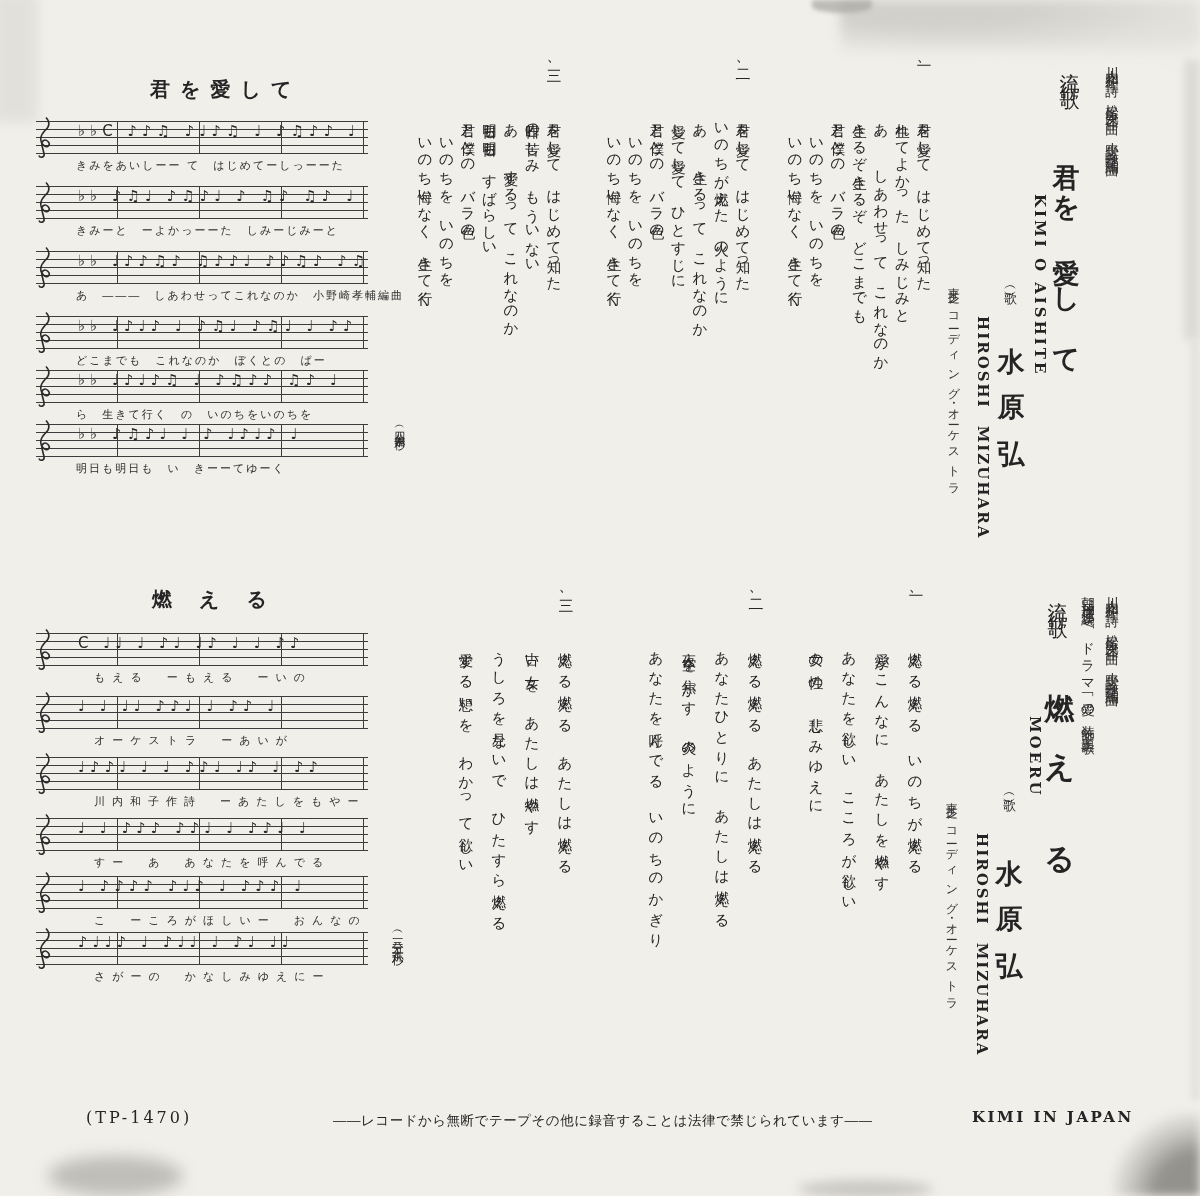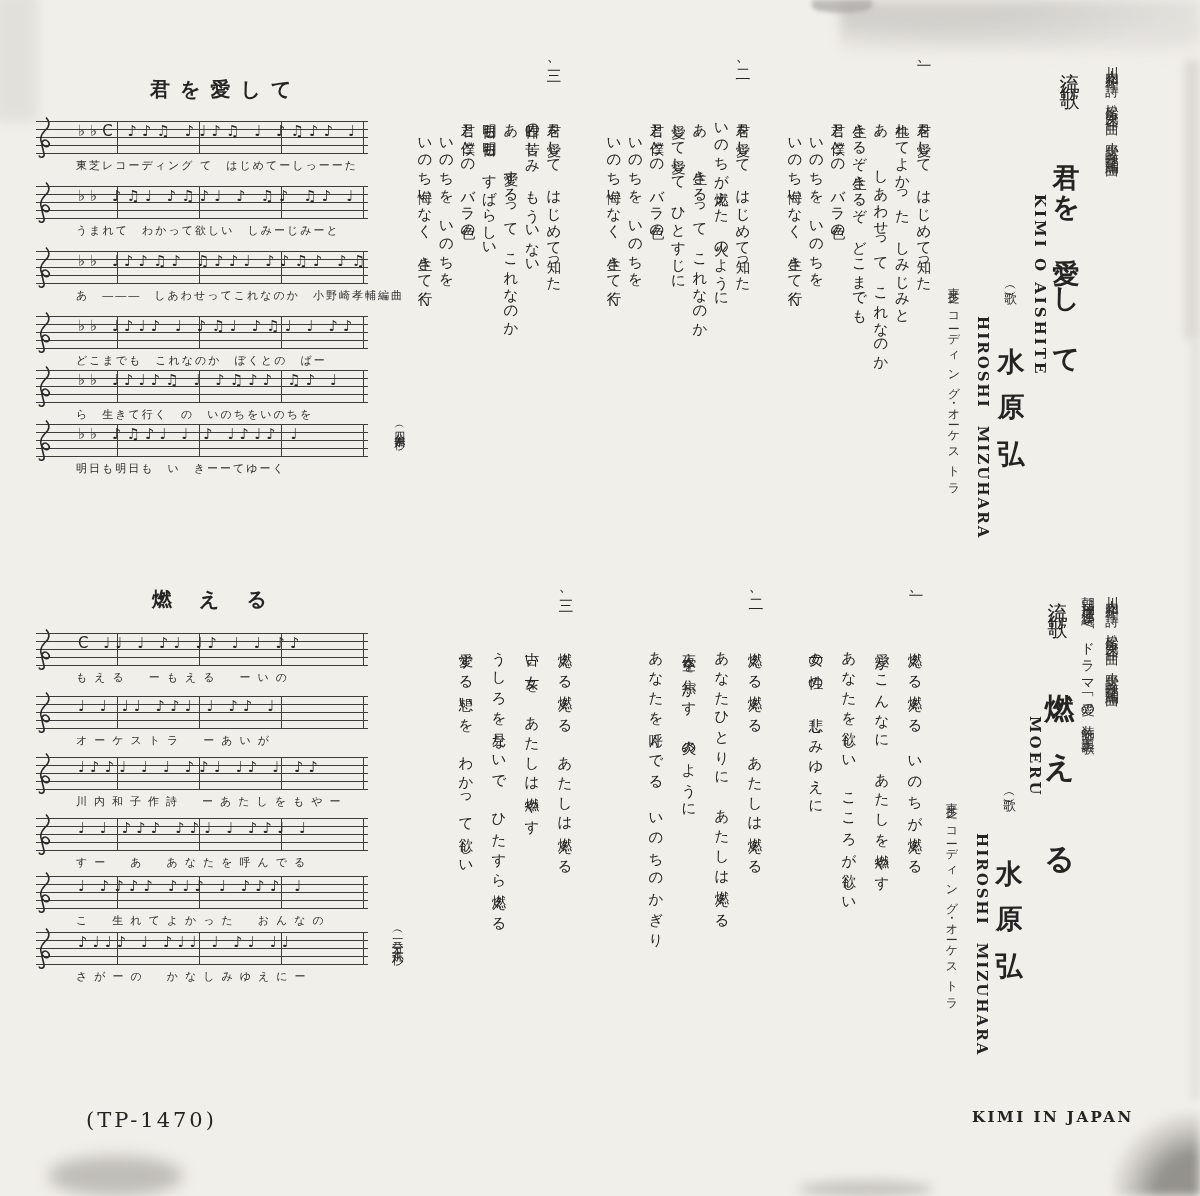--- a/index.html
+++ b/index.html
@@ -31,24 +31,24 @@
   .staff-row{position:absolute;left:36px;width:332px;height:52px;}
   .staff{position:absolute;left:0;top:0;width:332px;height:33px;
     background-image:
       repeating-linear-gradient(to right, transparent 0 81px, #3c3c3c 81px 82px),
       repeating-linear-gradient(to bottom, #3c3c3c 0 1px, transparent 1px 8px);}
   .clef{position:absolute;left:1px;top:-6px;width:16px;height:45px;}
   .notes{position:absolute;left:42px;top:1px;font-family:"DejaVu Sans","Liberation Sans",sans-serif;
     font-size:15px;letter-spacing:5px;white-space:nowrap;color:#262626;}
   .slyric{position:absolute;top:37px;left:40px;font-size:11px;white-space:nowrap;color:#2d2d2d;}
   .sl-k{letter-spacing:2px;}
-  .sl-m{letter-spacing:7px;}
+  .sl-m{letter-spacing:7px;margin-left:18px;}
   
   .footer-item{position:absolute;white-space:nowrap;}
-  .catalog{left:86px;top:1108px;font-size:21px;letter-spacing:3px;}
+  .catalog{left:86px;top:1108px;font-size:16px;letter-spacing:3px;}
   .notice{left:333px;top:1112px;font-size:13.5px;letter-spacing:0.5px;}
   .madein{left:972px;top:1108px;font-size:15px;letter-spacing:2.5px;font-weight:bold;}
   
   .k-credits{left:1104px;top:55px;}
   .k-genre{left:1058px;top:57px;}
   .k-title{left:1051px;top:144px;}
   .k-roman{left:1031px;top:194px;}
   .k-label{left:1002px;top:281px;}
   .k-singer{left:996px;top:326px;}
   .k-rsinger{left:974px;top:316px;}
@@ -151,30 +151,30 @@
 
   <div class="score-title st-k k-score-title">君を愛して</div>
 
   <div class="staff-row ks0">
     <div class="staff">
       <svg class="clef" viewBox="0 0 16 44">
           <path d="M9 2 C13 6 13 11 8 15 C3 20 2 26 7 30 C11 33 14 29 11 26 C8 23 4 25 5 30 L7 38 C8 42 3 43 2 40" fill="none" stroke="#2a2a2a" stroke-width="1.6"></path>
         </svg>
       <div class="notes">♭♭C ♪♪♫ ♪♩♪♫ ♩ ♪♫♪♪ ♩</div>
     </div>
-    <div class="slyric sl-k">東芝レコーディング て　はじめてーしっーーた</div>
+    <div class="slyric sl-k">きみをあいしーー て　はじめてーしっーーた</div>
   </div>
   <div class="staff-row ks1">
     <div class="staff">
       <svg class="clef" viewBox="0 0 16 44">
           <path d="M9 2 C13 6 13 11 8 15 C3 20 2 26 7 30 C11 33 14 29 11 26 C8 23 4 25 5 30 L7 38 C8 42 3 43 2 40" fill="none" stroke="#2a2a2a" stroke-width="1.6"></path>
         </svg>
       <div class="notes">♭♭ ♪♫♩ ♪♫♪♩ ♪ ♫♪ ♫♪ ♩</div>
     </div>
-    <div class="slyric sl-k">うまれて　わかって欲しい　しみーじみーと</div>
+    <div class="slyric sl-k">きみーと　ーよかっーーた　しみーじみーと</div>
   </div>
   <div class="staff-row ks2">
     <div class="staff">
       <svg class="clef" viewBox="0 0 16 44">
           <path d="M9 2 C13 6 13 11 8 15 C3 20 2 26 7 30 C11 33 14 29 11 26 C8 23 4 25 5 30 L7 38 C8 42 3 43 2 40" fill="none" stroke="#2a2a2a" stroke-width="1.6"></path>
         </svg>
       <div class="notes">♭♭ ♩♪♪♫♪ ♫♪♪♩ ♪♪♫♪ ♪♫</div>
     </div>
     <div class="slyric sl-k">あ　―――　しあわせってこれなのか　小野崎孝輔編曲</div>
   </div>
@@ -277,29 +277,30 @@
     </div>
     <div class="slyric sl-m">すー　あ　あなたを呼んでる</div>
   </div>
   <div class="staff-row ms4">
     <div class="staff">
       <svg class="clef" viewBox="0 0 16 44">
           <path d="M9 2 C13 6 13 11 8 15 C3 20 2 26 7 30 C11 33 14 29 11 26 C8 23 4 25 5 30 L7 38 C8 42 3 43 2 40" fill="none" stroke="#2a2a2a" stroke-width="1.6"></path>
         </svg>
       <div class="notes">♩ ♪♪♪♪ ♪♩♪ ♩ ♪♪♪ ♩</div>
     </div>
-    <div class="slyric sl-m">こ　生れてよかった　おんなの</div>
+    <div class="slyric sl-m">こ　ーころがほしいー　おんなの</div>
   </div>
   <div class="staff-row ms5">
     <div class="staff">
       <svg class="clef" viewBox="0 0 16 44">
           <path d="M9 2 C13 6 13 11 8 15 C3 20 2 26 7 30 C11 33 14 29 11 26 C8 23 4 25 5 30 L7 38 C8 42 3 43 2 40" fill="none" stroke="#2a2a2a" stroke-width="1.6"></path>
         </svg>
       <div class="notes">♪♩♩♪ ♩ ♪♩♩ ♩ ♪♩ ♩♩</div>
     </div>
     <div class="slyric sl-m">さがーの　かなしみゆえにー</div>
   </div>
   <div class="vcol dur-col-m m-dur">（三分三十八秒）</div>
 
   <div class="footer-item catalog">(TP-1470)</div>
+  <div class="footer-item notice">――レコードから無断でテープその他に録音することは法律で禁じられています――</div>
   <div class="footer-item madein">KIMI IN JAPAN</div>
 
 </div>
 
 </body></html>

